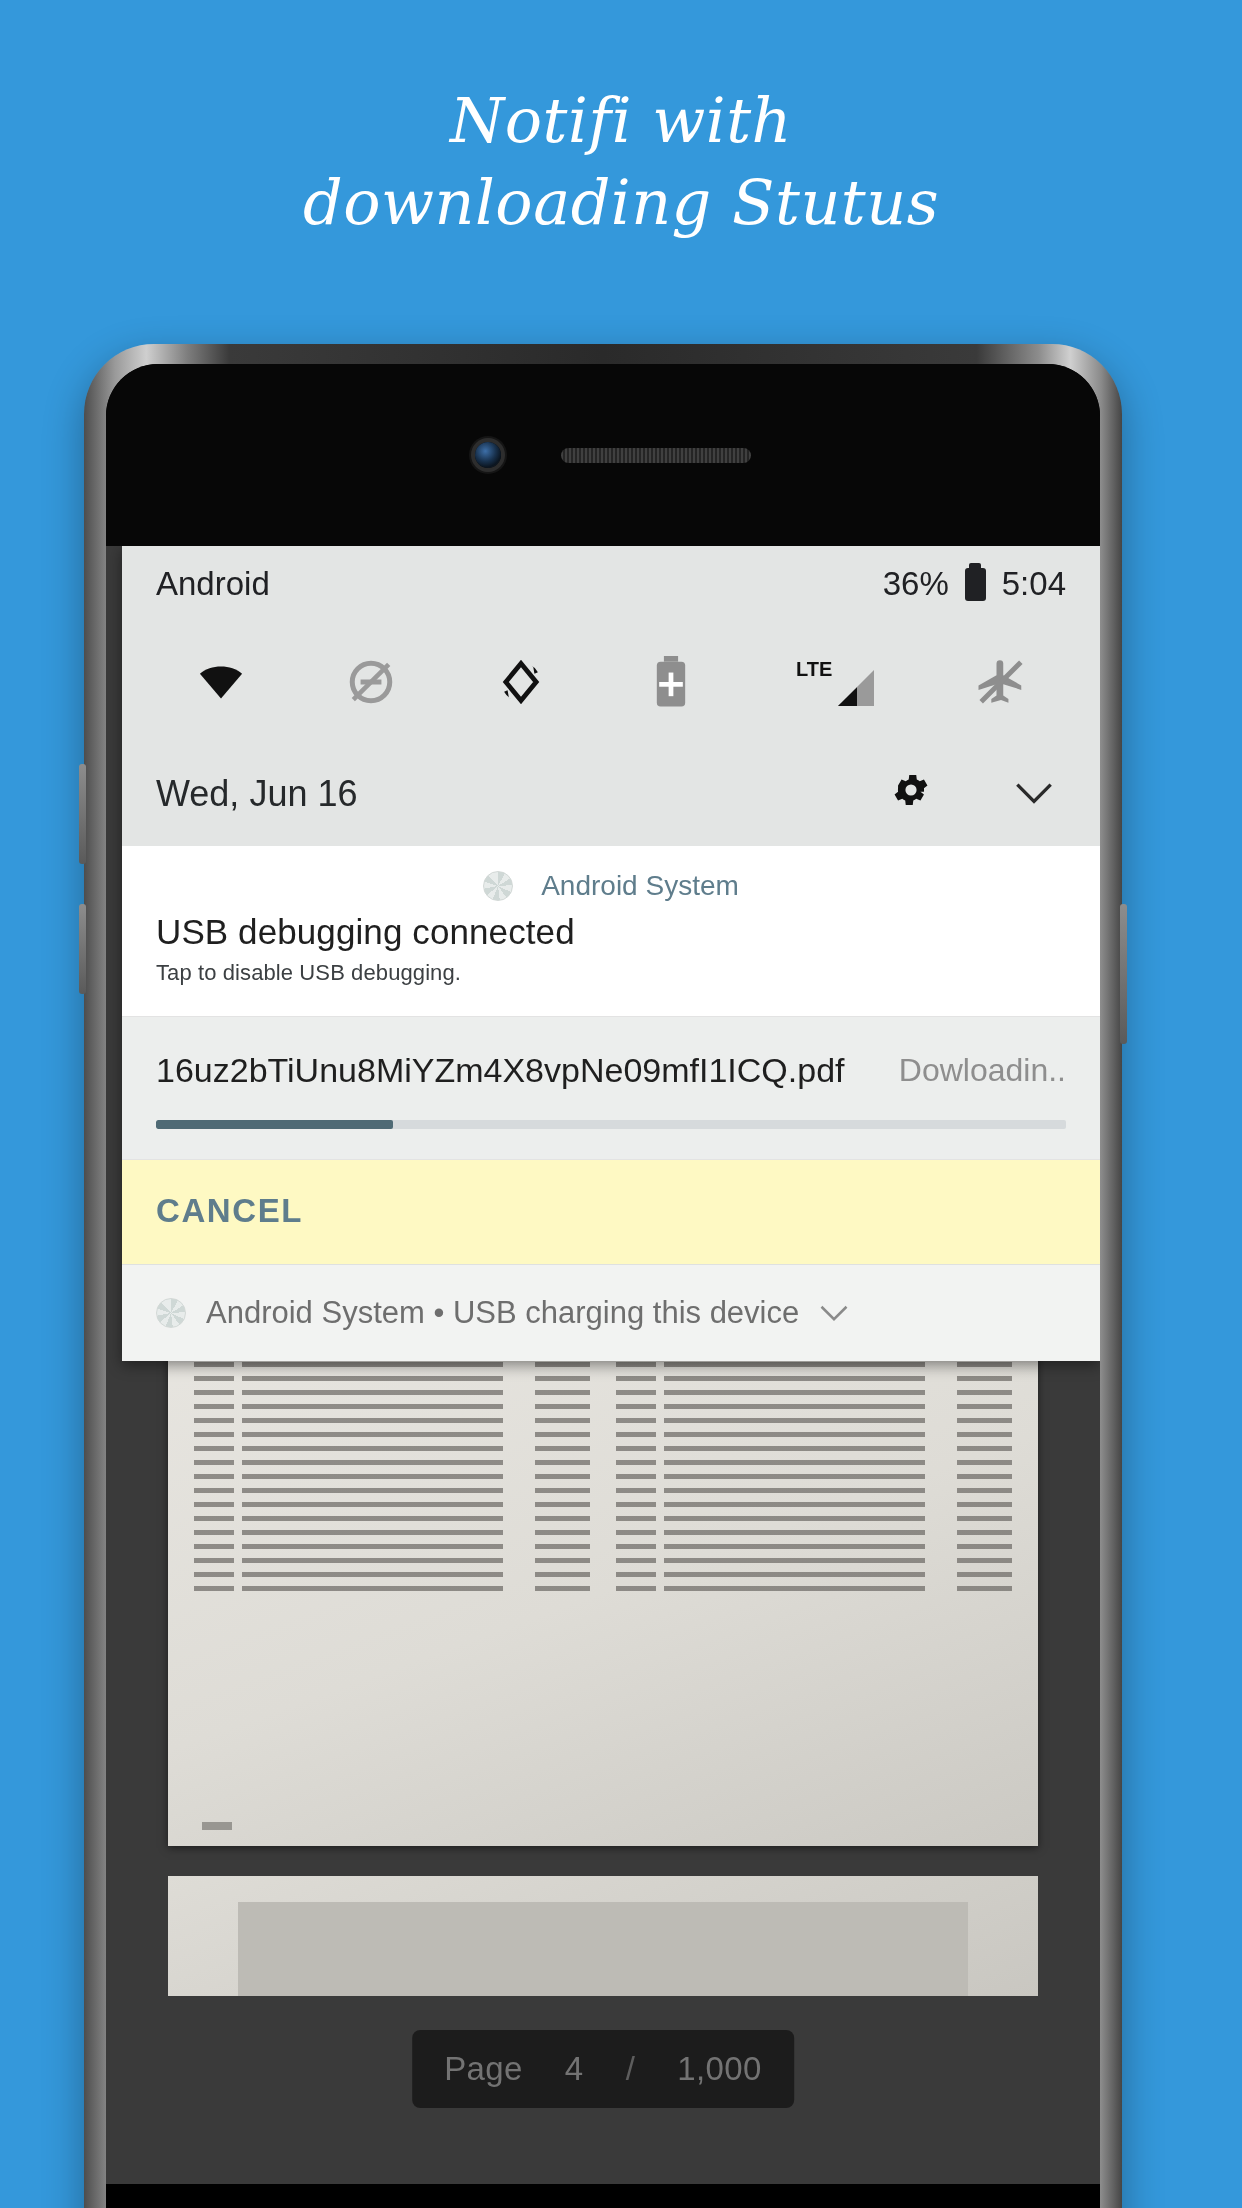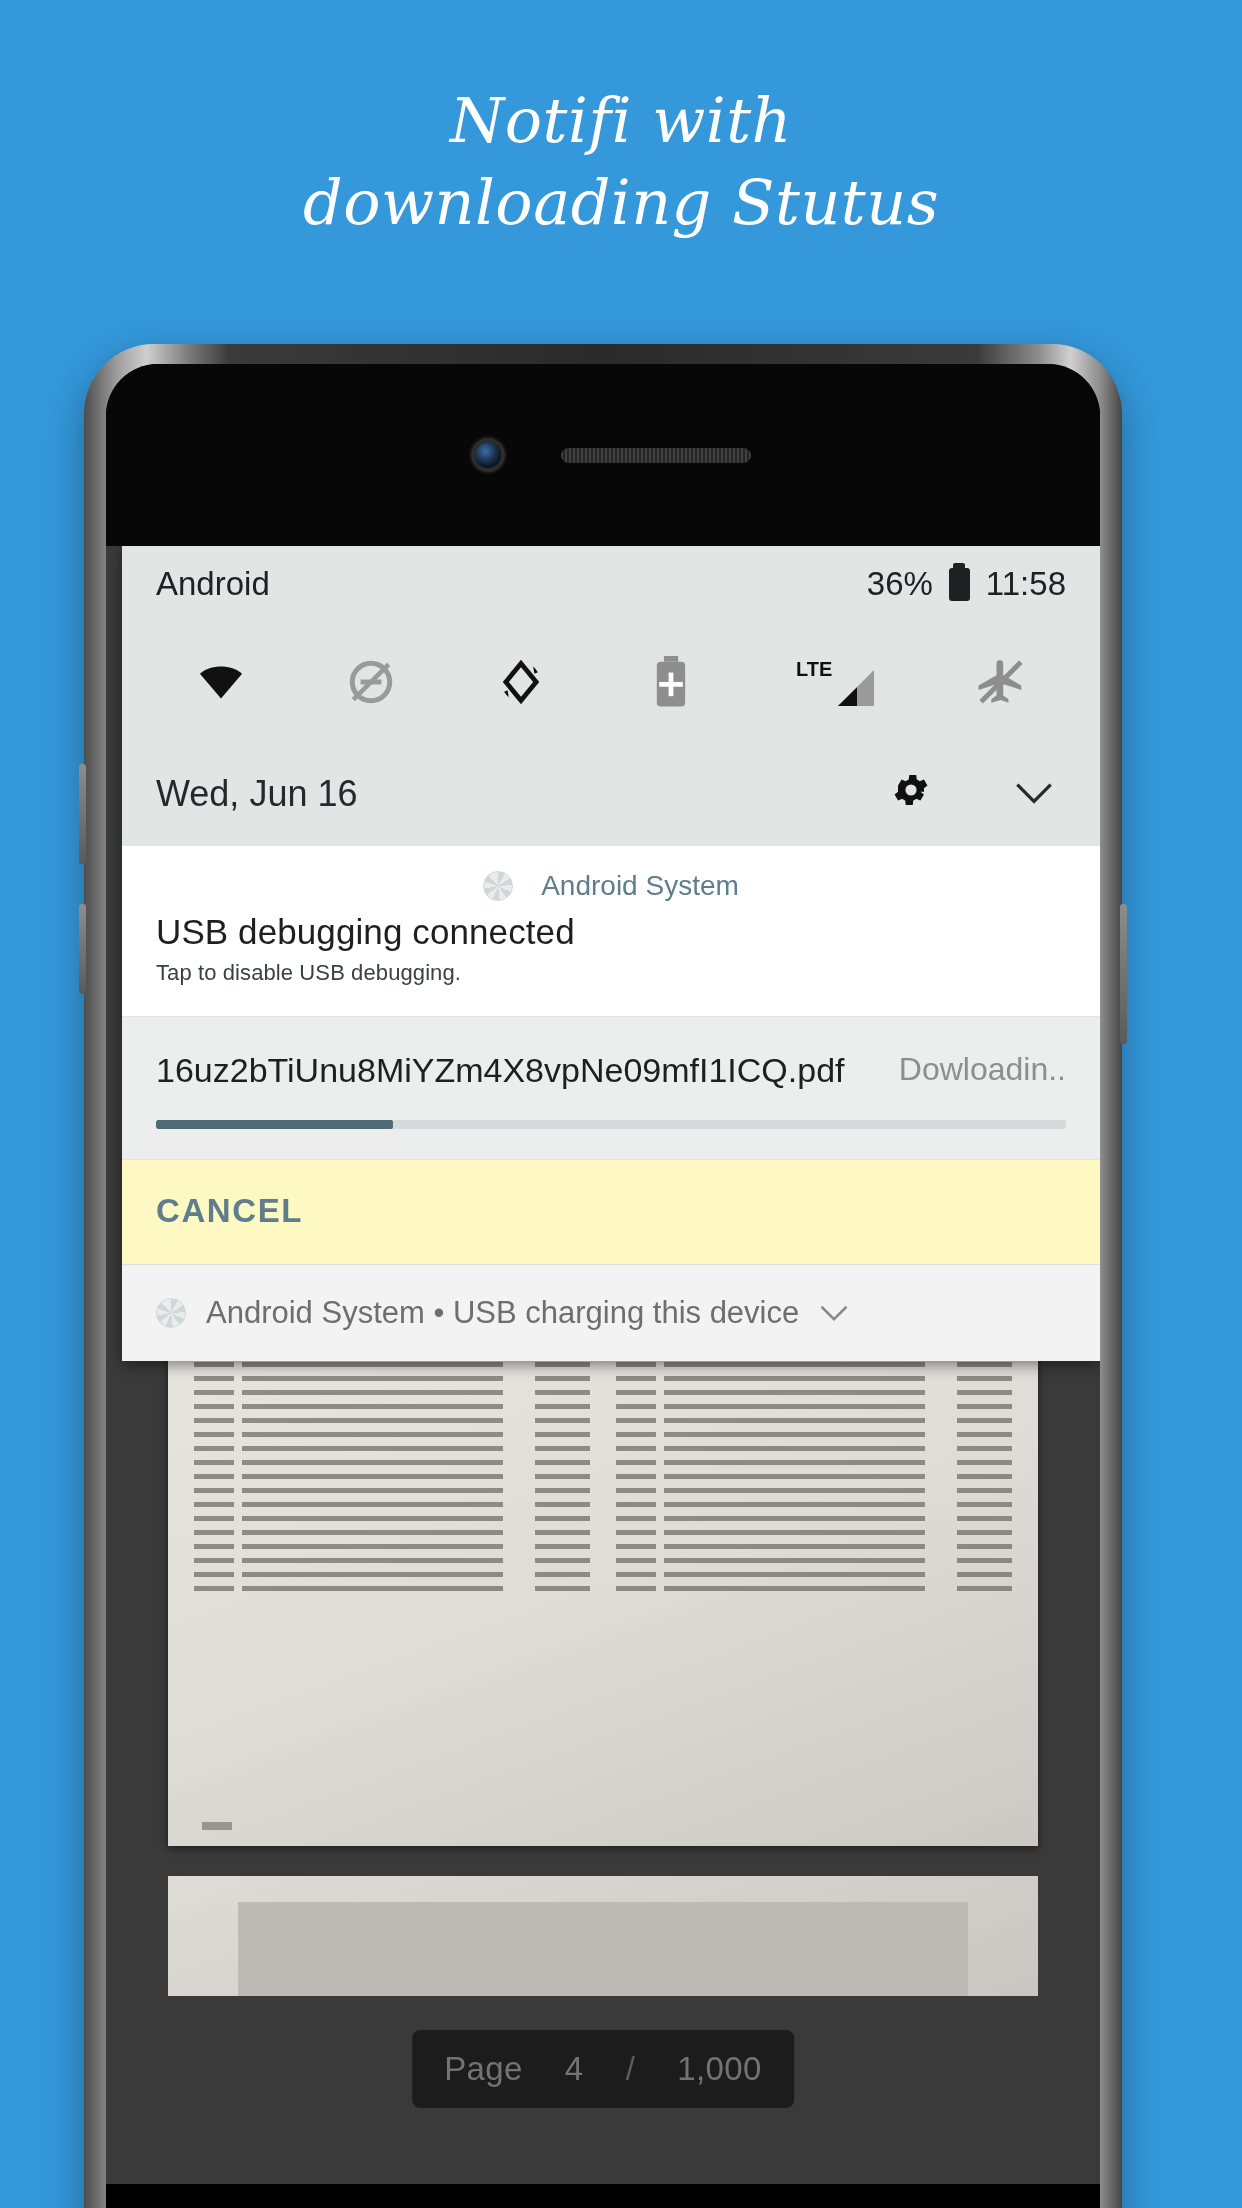--- a/index.html
+++ b/index.html
@@ -185,21 +185,21 @@
     background: conic-gradient(from 0deg,#cfd8d6 0 8%,#e8eceb 8% 16%,#cfd8d6 16% 24%,#e8eceb 24% 32%,
                 #cfd8d6 32% 40%,#e8eceb 40% 48%,#cfd8d6 48% 56%,#e8eceb 56% 64%,
                 #cfd8d6 64% 72%,#e8eceb 72% 80%,#cfd8d6 80% 88%,#e8eceb 88% 100%);
     border: 1px solid #d2d8d6;
     flex: none;
   }
   .notif-title { font-size: 35px; color: #1f1f1f; margin-bottom: 8px; letter-spacing: .1px; }
   .notif-body  { font-size: 22px; color: #3c4043; letter-spacing: .1px; }
 
   .dl-row {
-    display: flex; align-items: flex-start; justify-content: space-between;
+    display: flex; align-items: center; justify-content: space-between;
     gap: 24px; margin-top: 10px;
   }
   .dl-name {
     font-size: 34px; color: #1f1f1f; white-space: nowrap;
     overflow: hidden; text-overflow: ellipsis;
   }
   .dl-status { font-size: 32px; color: #8e8e8e; white-space: nowrap; flex: none; }
   .progress {
     margin-top: 30px; height: 9px; background: #d6dadc; border-radius: 2px;
     position: relative; overflow: hidden;
@@ -315,21 +315,21 @@
         <span>1,000</span>
       </div>
 
       <div class="shade">
 
         <div class="statusbar">
           <span>Android</span>
           <span class="sb-right">
             <span>36%</span>
             <span class="batt-icon"></span>
-            <span>11:58</span>
+            <span>5:04</span>
           </span>
         </div>
 
         <div class="qs">
           <span class="qs-icon">
             <svg width="54" height="44" viewBox="0 0 24 24">
                 <path fill="#111" d="M12 21 0.5 7.5C3.6 5 7.6 3.6 12 3.6s8.4 1.4 11.5 3.9L12 21z"></path>
               </svg>
           </span>
           <span class="qs-icon">

